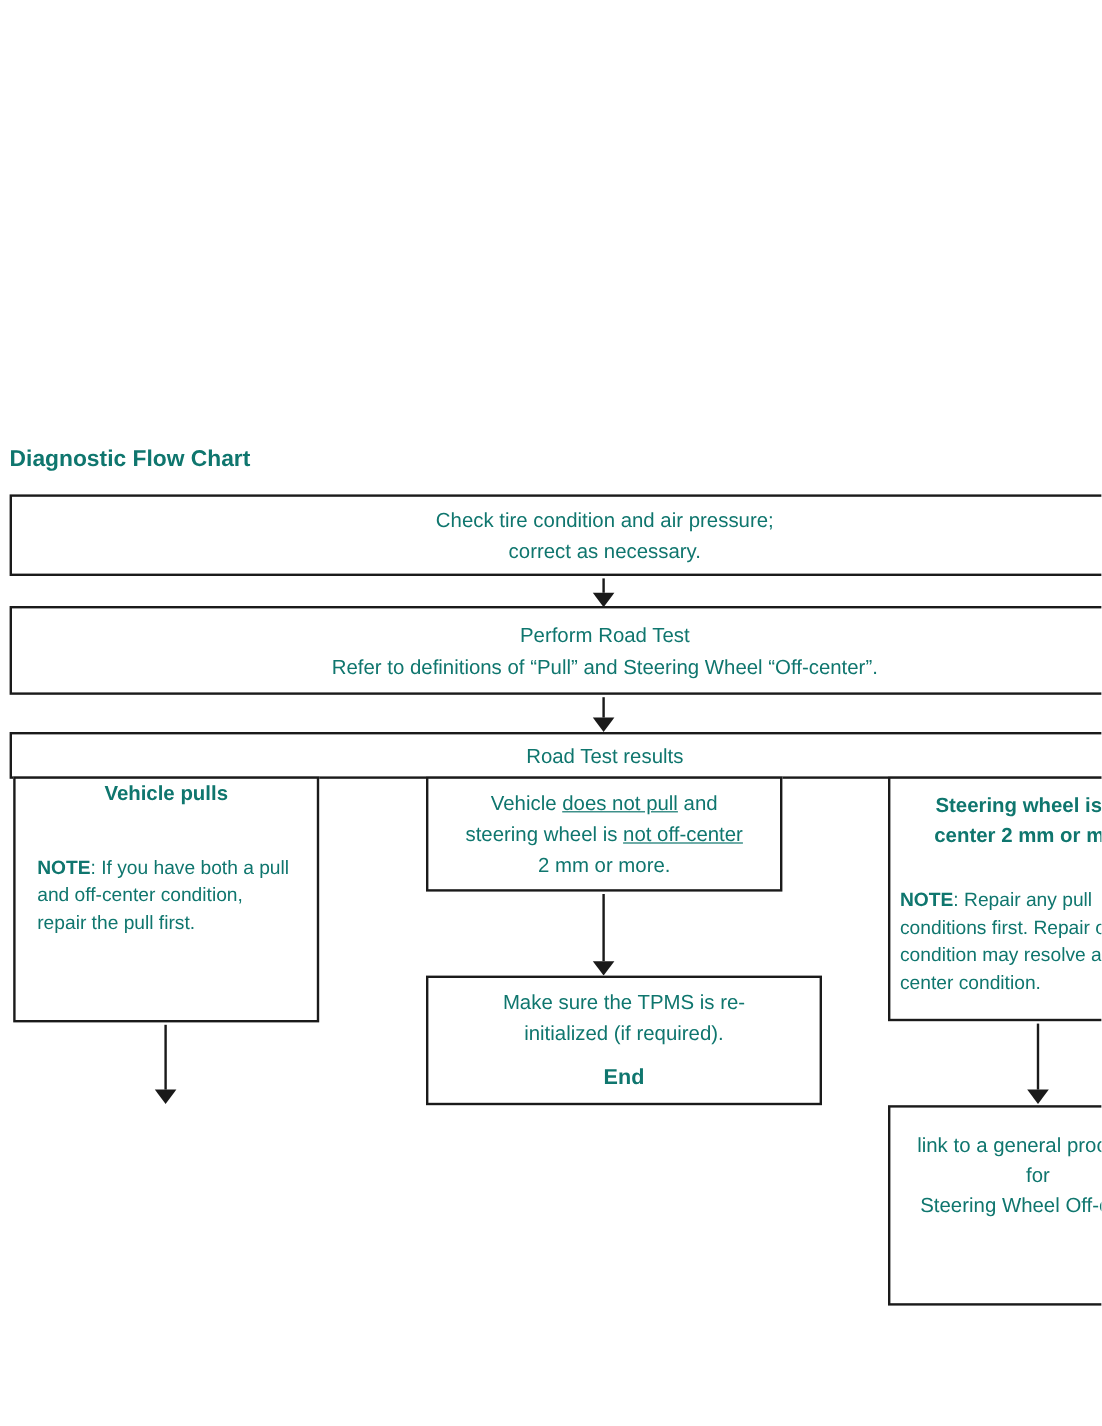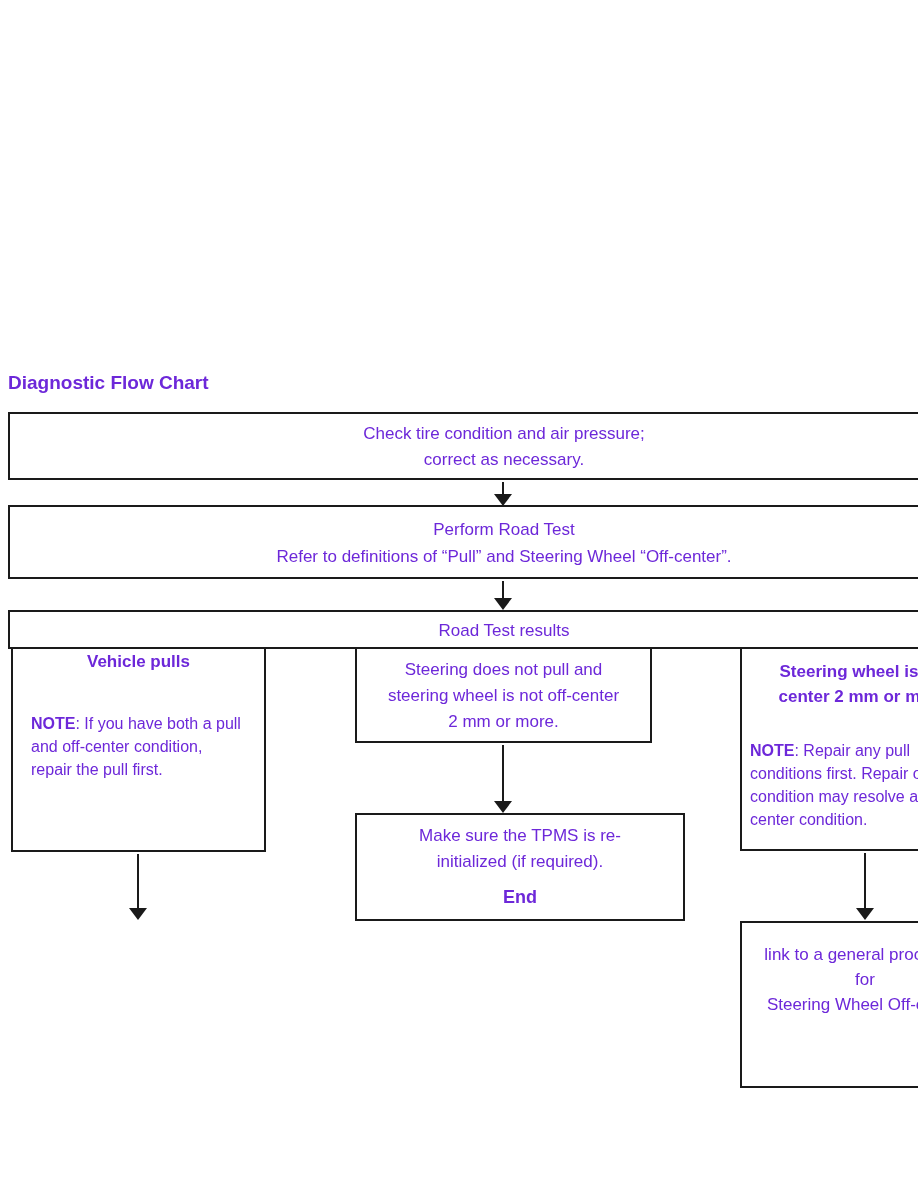--- a/index.html
+++ b/index.html
@@ -1,25 +1,25 @@
 <!DOCTYPE html>
 <html><head>
 <meta charset="utf-8">
 <style>
   html,body{margin:0;padding:0;background:#ffffff;}
   #page{position:relative;width:918px;height:1188px;background:#ffffff;overflow:hidden;
-        font-family:"Liberation Sans","DejaVu Sans",sans-serif;color:#6d28d9;}
+        font-family:"Liberation Sans","DejaVu Sans",sans-serif;color:#0f766e;}
   .abs{position:absolute;}
   .box{position:absolute;border:2px solid #1a1a1a;background:#ffffff;box-sizing:border-box;}
   .center-text{text-align:center;}
   .pre{white-space:pre-line;}
   .body-text{font-size:17px;line-height:26px;}
   .title-bold{font-weight:bold;font-size:17px;}
   .note-text{font-size:16px;line-height:23px;text-align:left;}
-  .u{}
+  .u{text-decoration:underline;}
   .chart-title{font-size:19px;font-weight:bold;}
   
   .arrow{position:absolute;width:18px;display:flex;flex-direction:column;align-items:center;}
   .arrow .stem{width:2px;background:#1a1a1a;flex:1 1 auto;}
   .arrow .head{width:0;height:0;border-left:9px solid transparent;border-right:9px solid transparent;border-top:12px solid #1a1a1a;flex:0 0 auto;}
   .end-label{font-size:18px;font-weight:bold;margin-top:9px;}
 </style>
 </head>
 <body>
 
@@ -47,21 +47,21 @@
 
   <div class="box" style="left:11px;top:647px;width:255px;height:205px;">
     <div class="center-text title-bold" style="margin-top:3px;text-align:center;">Vehicle pulls</div>
     <div class="note-text pre" style="margin:17px 12px 0 18px;">
       <span style="font-weight:bold;">NOTE</span><span>: If you have both a pull
 and off-center condition,
 repair the pull first.</span>
     </div>
   </div>
 
-  <div class="box center-text pre body-text" style="left:355px;top:647px;width:297px;height:96px;padding-top:8px;"><span>Steering </span><span class="u">does not pull</span><span> and
+  <div class="box center-text pre body-text" style="left:355px;top:647px;width:297px;height:96px;padding-top:8px;"><span>Vehicle </span><span class="u">does not pull</span><span> and
 steering wheel is </span><span class="u">not off-center</span><span>
 2 mm or more.</span></div>
 
   <div class="box" style="left:740px;top:647px;width:250px;height:204px;">
     <div class="center-text title-bold pre" style="margin-top:10px;line-height:25px;">Steering wheel is off-
 center 2 mm or more.</div>
     <div class="note-text pre" style="margin:7px 6px 0 8px;">
       <span style="font-weight:bold;">NOTE</span><span>: Repair any pull
 conditions first. Repair of
 condition may resolve an off-

